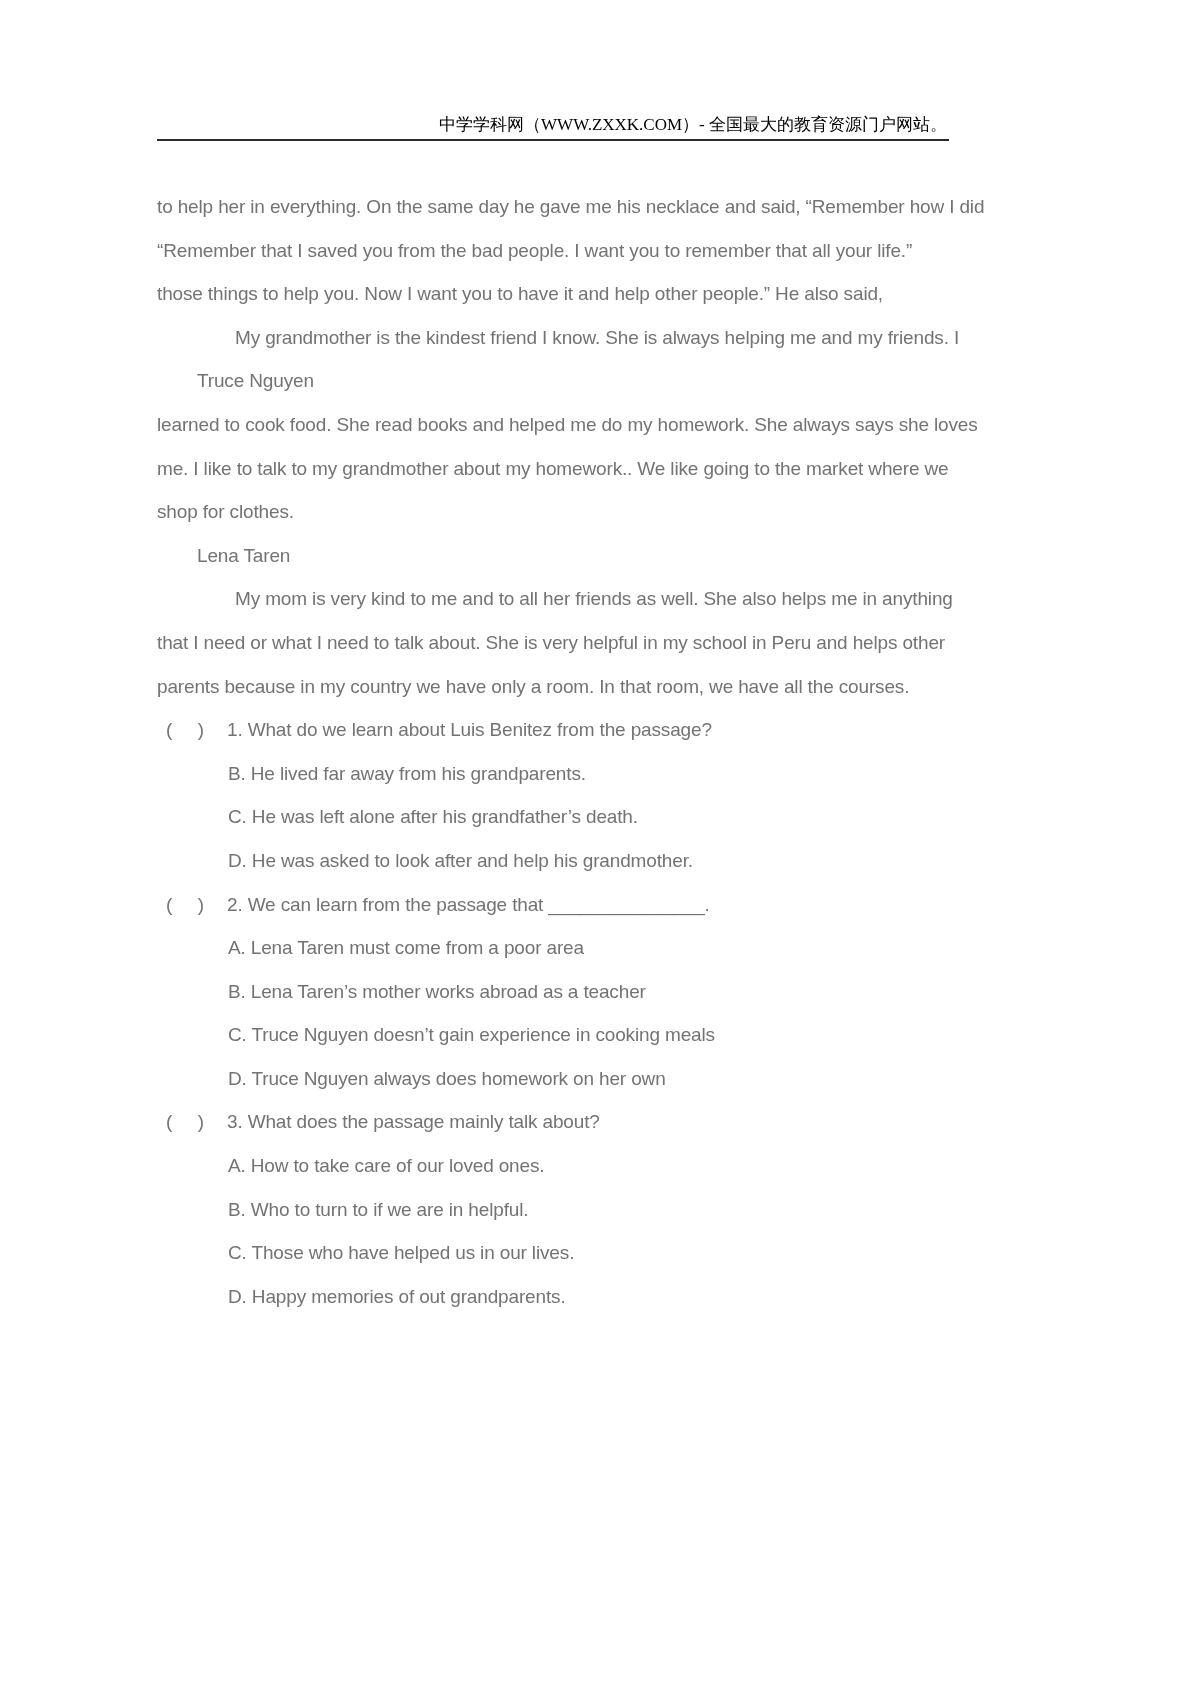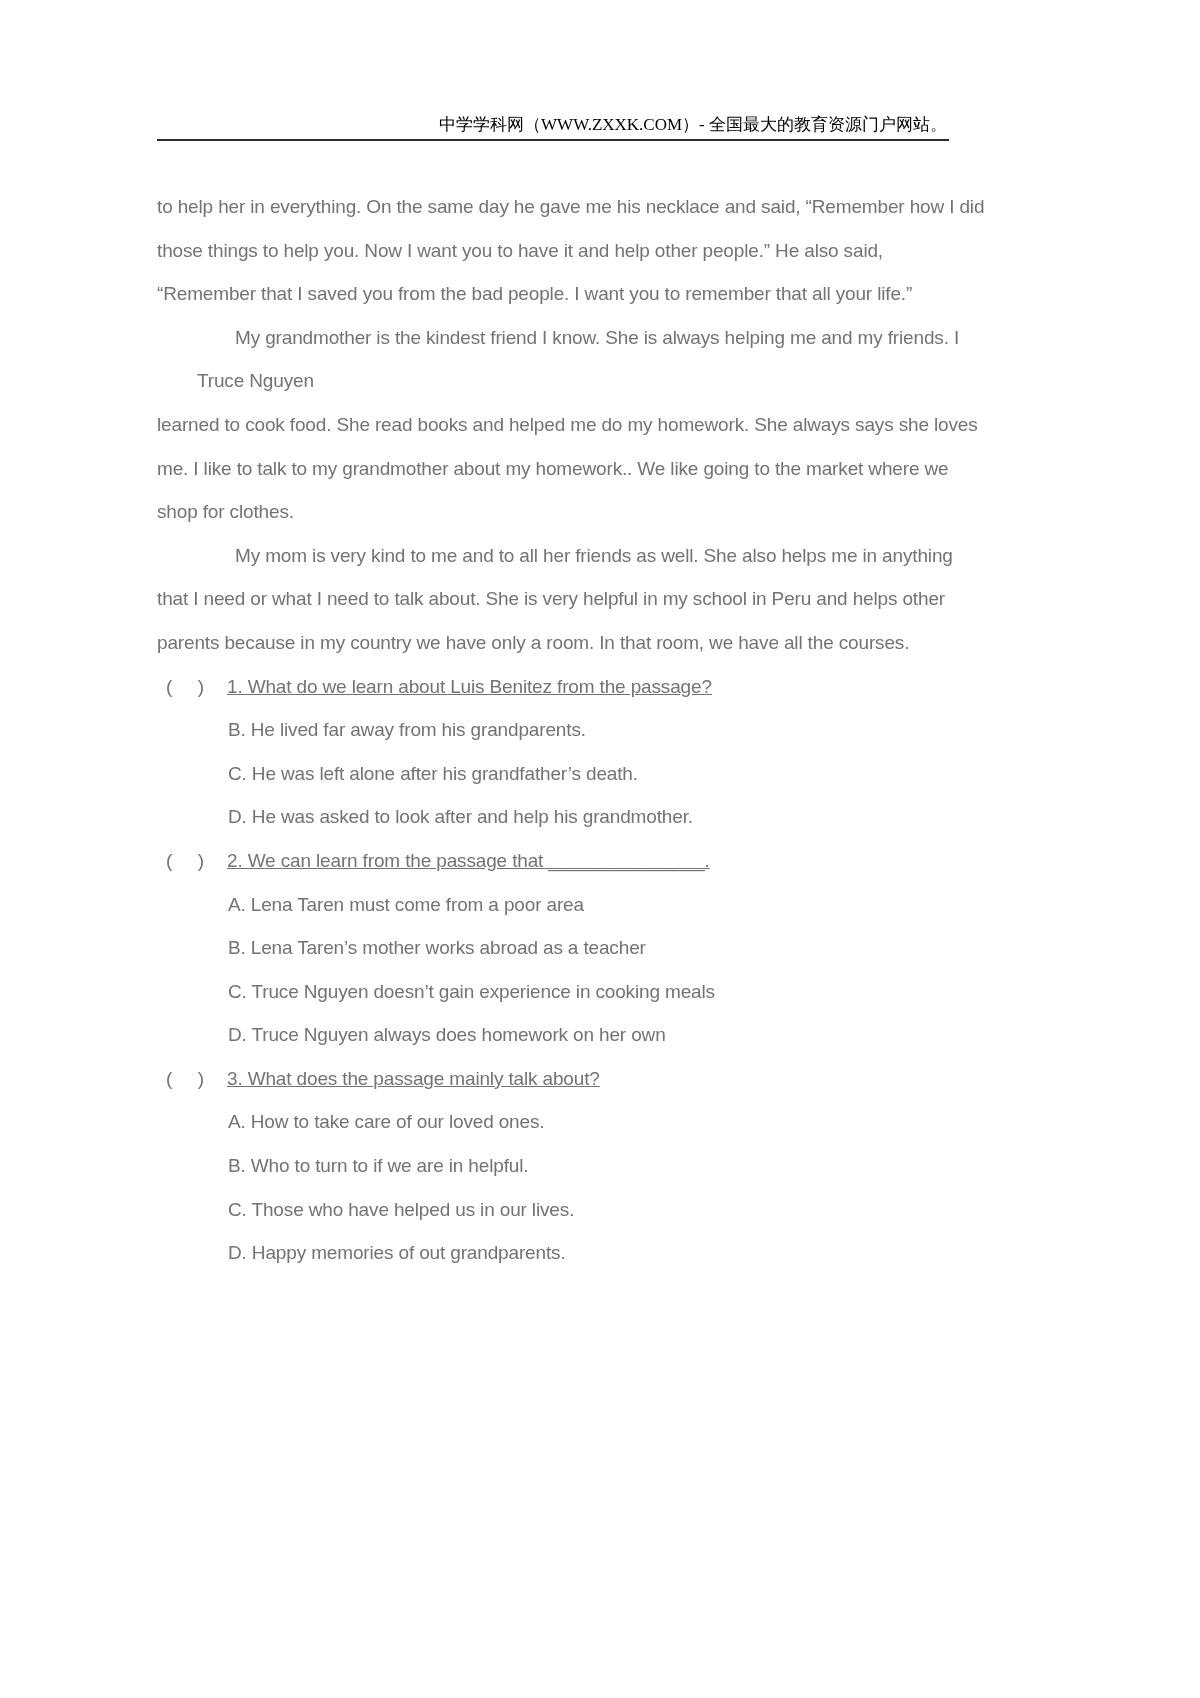--- a/index.html
+++ b/index.html
@@ -47,51 +47,52 @@
     line-height: 43.6px;
     letter-spacing: -0.15px;
     white-space: nowrap;
     color: #737373;
   }
 
   .author { padding-left: 40px; }
   .first  { padding-left: 78px; }
   .opt    { padding-left: 71px; }
 
-  .qline  { padding-left: 9px; text-decoration: underline; }
+  .qline  { padding-left: 9px; }
   .qmarker {
     display: inline-block;
     width: 61px;
     vertical-align: top;
   }
 </style>
 </head>
 <body>
 
 <div class="page">
   <div class="content">
 
     <div class="header">
       <div class="header-banner">中学学科网（WWW.ZXXK.COM）- 全国最大的教育资源门户网站。</div>
       <div class="header-rule"></div>
     </div>
 
     <div class="doc-body">
 
       <div class="line">to help her in everything. On the same day he gave me his necklace and said, “Remember how I did</div>
+      <div class="line">“Remember that I saved you from the bad people. I want you to remember that all your life.”</div>
       <div class="line">those things to help you. Now I want you to have it and help other people.” He also said,</div>
-      <div class="line">“Remember that I saved you from the bad people. I want you to remember that all your life.”</div>
 
       <div class="line first">My grandmother is the kindest friend I know. She is always helping me and my friends. I</div>
 
       <div class="line author">Truce Nguyen</div>
       <div class="line">learned to cook food. She read books and helped me do my homework. She always says she loves</div>
       <div class="line">me. I like to talk to my grandmother about my homework.. We like going to the market where we</div>
       <div class="line">shop for clothes.</div>
 
+      <div class="line author">Lena Taren</div>
 
       <div class="line first">My mom is very kind to me and to all her friends as well. She also helps me in anything</div>
       <div class="line">that I need or what I need to talk about. She is very helpful in my school in Peru and helps other</div>
       <div class="line">parents because in my country we have only a room. In that room, we have all the courses.</div>
 
       <div class="line qline">
         <span class="qmarker">(&nbsp;&nbsp;&nbsp;&nbsp;&nbsp;)</span><span class="qstem">1. What do we learn about Luis Benitez from the passage?</span>
       </div>
       <div class="line opt">B. He lived far away from his grandparents.</div>
       <div class="line opt">C. He was left alone after his grandfather’s death.</div>

